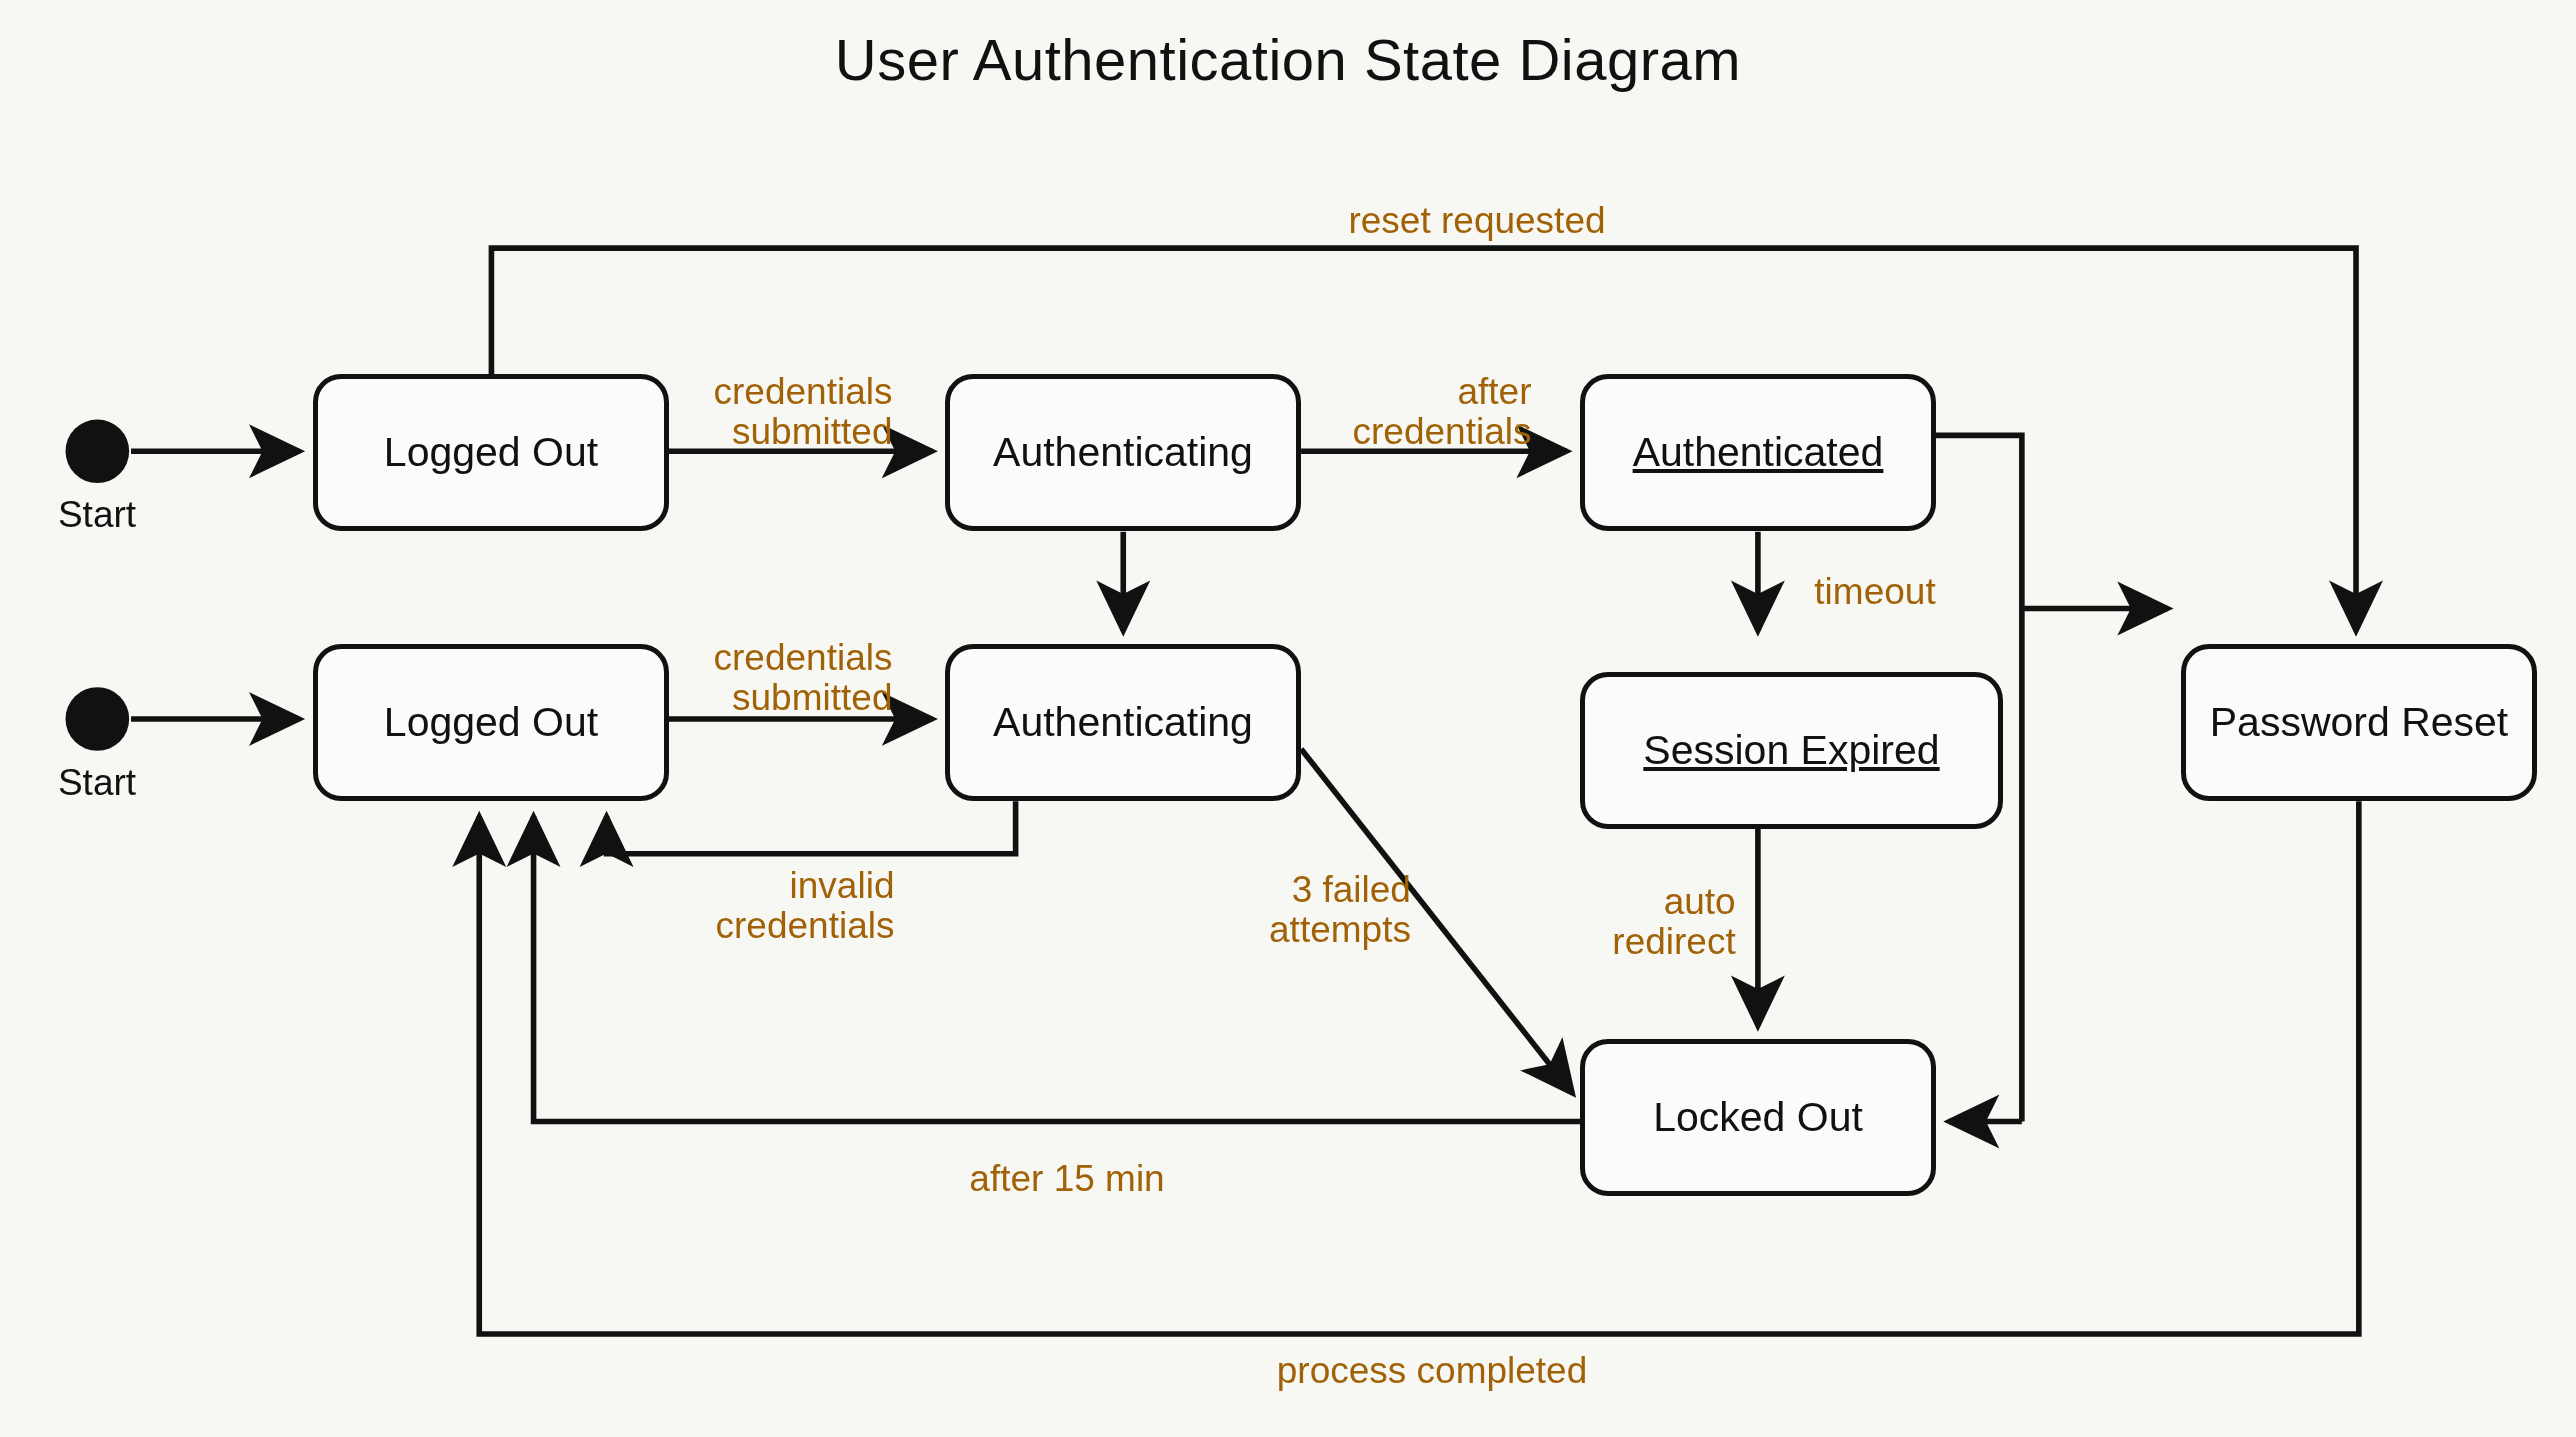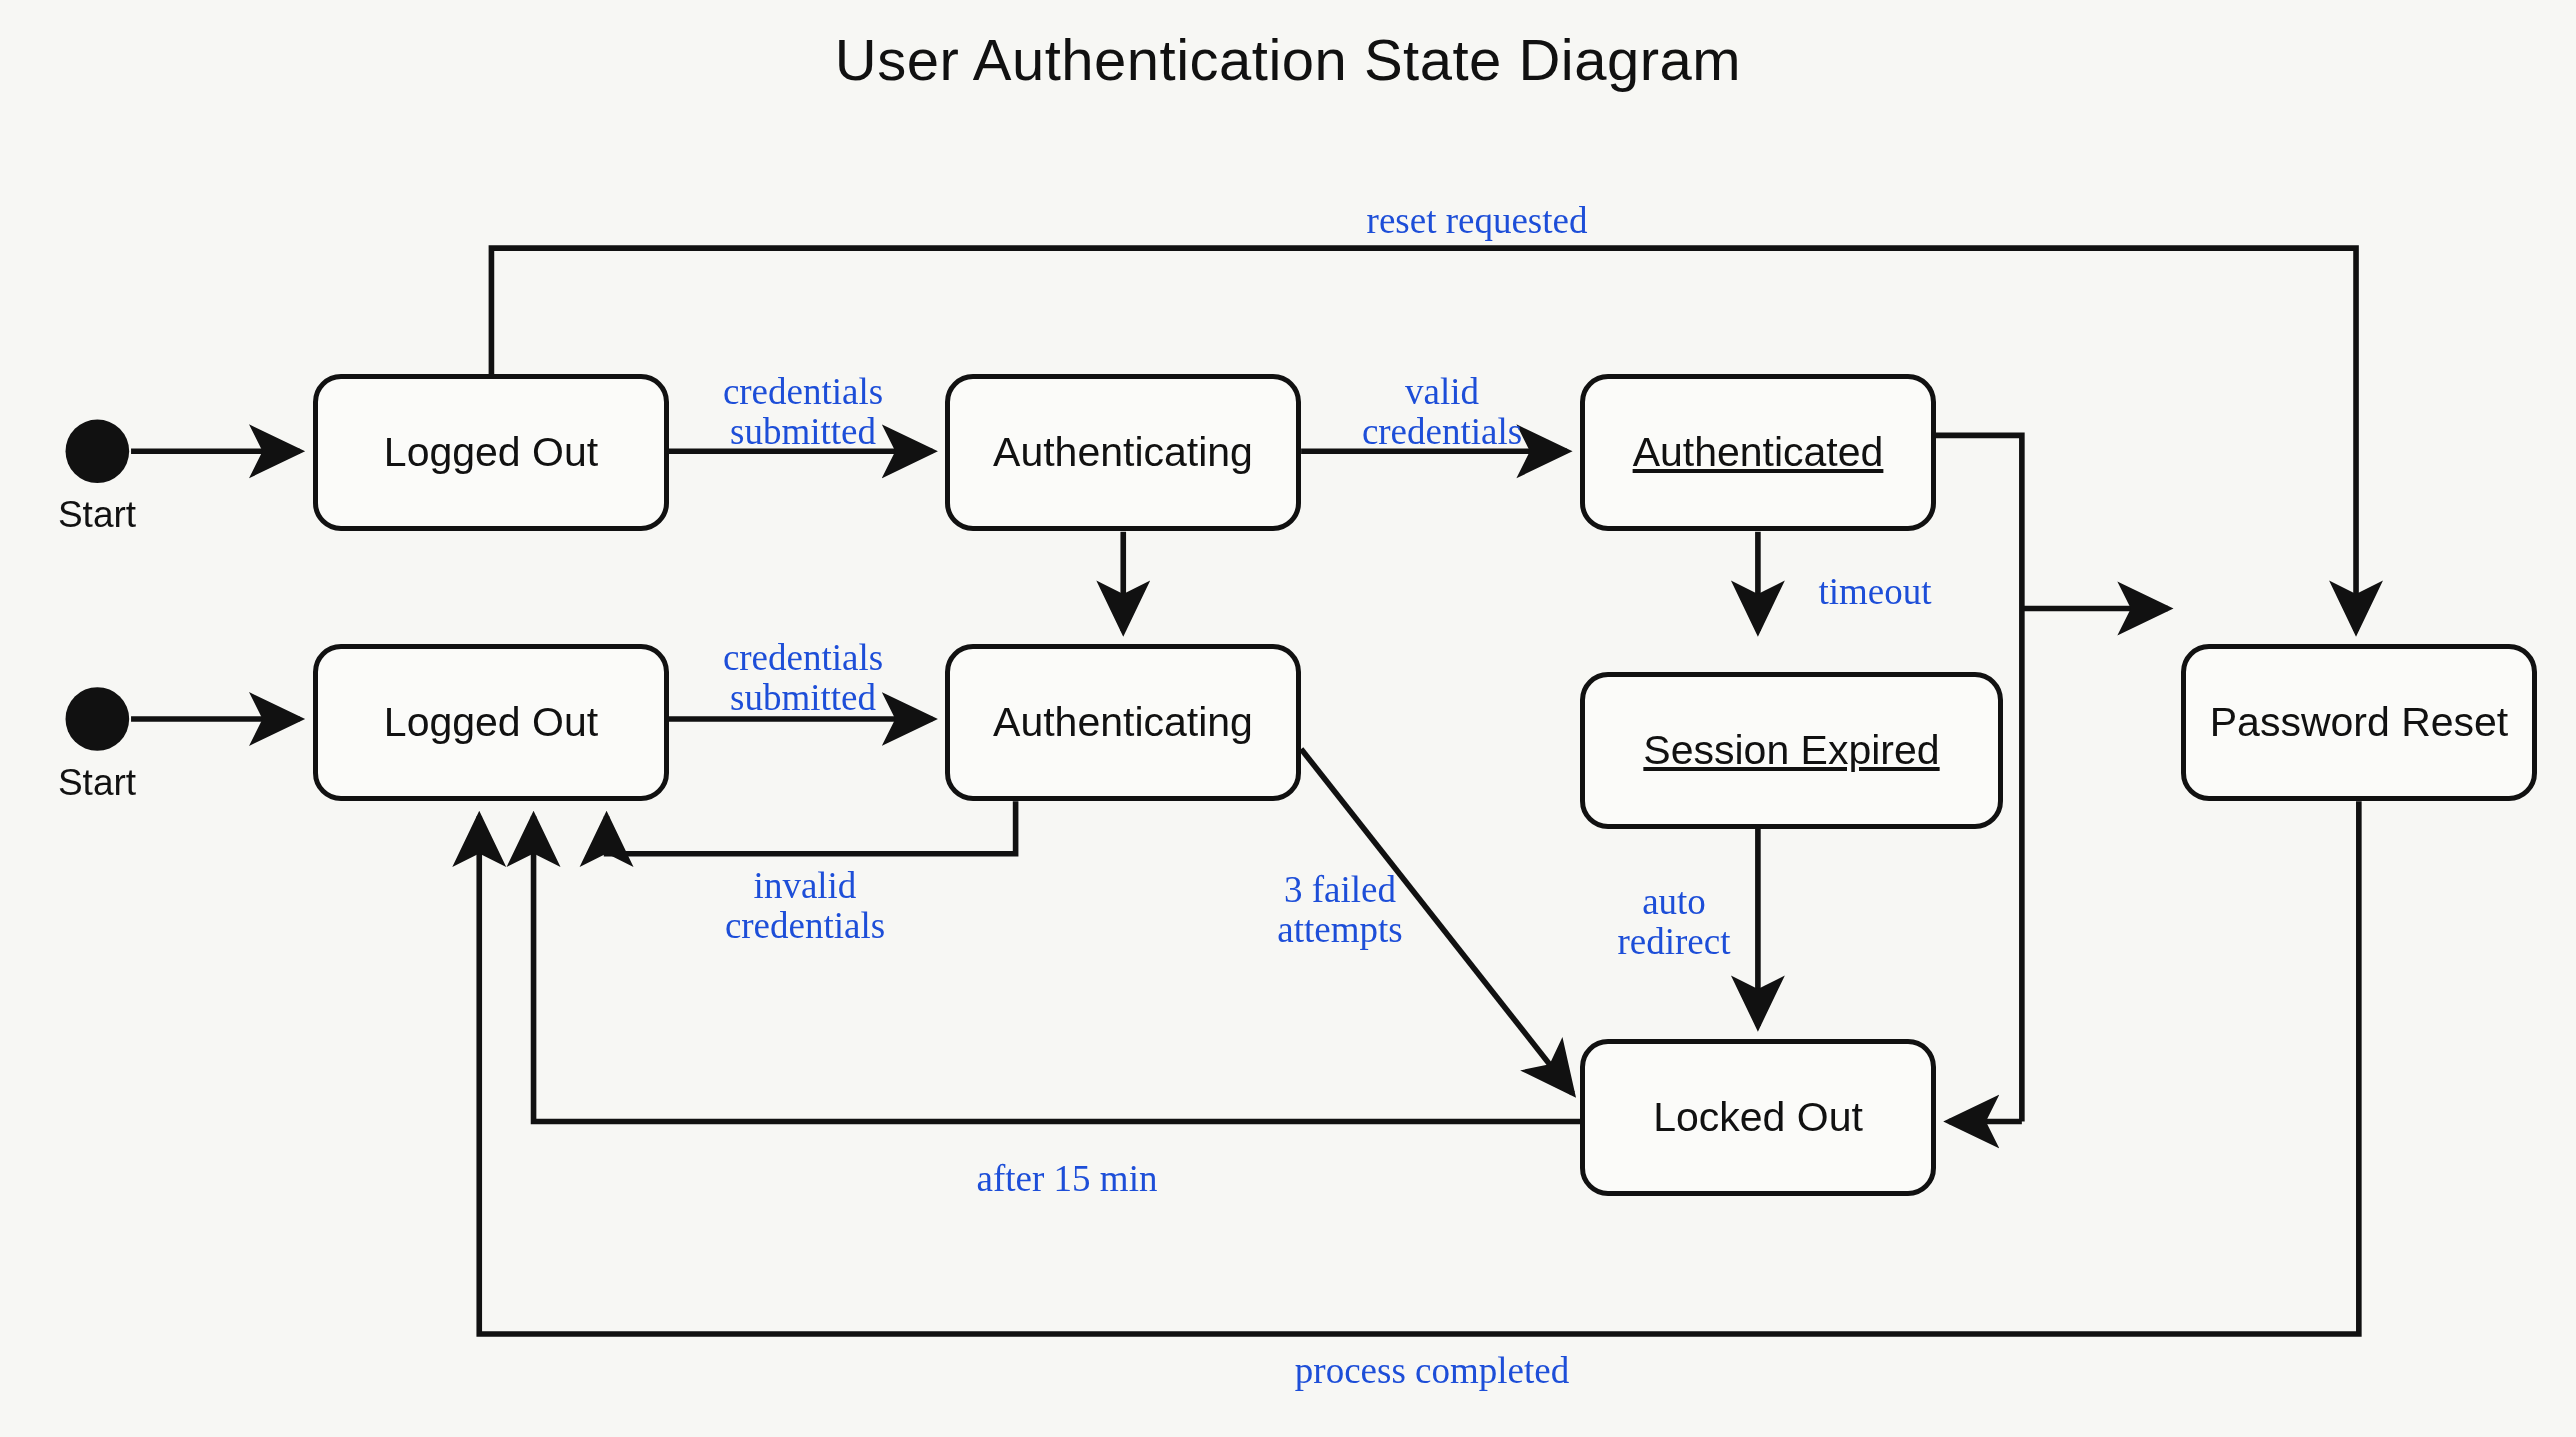--- a/index.html
+++ b/index.html
@@ -44,28 +44,27 @@
     display: flex;
     align-items: center;
     justify-content: center;
     color: #111111;
     font-size: 41px;
     font-weight: 400;
     white-space: nowrap;
   }
   .edge-label {
     position: absolute;
-    color: #1d4ed8;
+    color: #a16207;
     font-size: 37px;
     line-height: 1.08;
-    text-align: center;
+    text-align: right;
     white-space: pre-line;
     transform: translate(-50%, -50%);
     pointer-events: none;
-    font-family: Liberation Serif, serif;
   }
   .start-label {
     position: absolute;
     color: #111111;
     font-size: 37px;
     transform: translate(-50%, 0);
     text-align: center;
     white-space: nowrap;
   }
 </style>
@@ -138,21 +137,21 @@
 
   <div class="start-label" style="left:97px; top:494px;">Start</div>
 
   <div class="start-label" style="left:97px; top:762px;">Start</div>
 
   <div class="edge-label" style="left:1477px; top:221px;">reset requested</div>
 
   <div class="edge-label" style="left:803px; top:412px;">credentials
 submitted</div>
 
-  <div class="edge-label" style="left:1442px; top:412px;">valid
+  <div class="edge-label" style="left:1442px; top:412px;">after
 credentials</div>
 
   <div class="edge-label" style="left:1875px; top:592px;">timeout</div>
 
   <div class="edge-label" style="left:803px; top:678px;">credentials
 submitted</div>
 
   <div class="edge-label" style="left:805px; top:906px;">invalid
 credentials</div>
 

